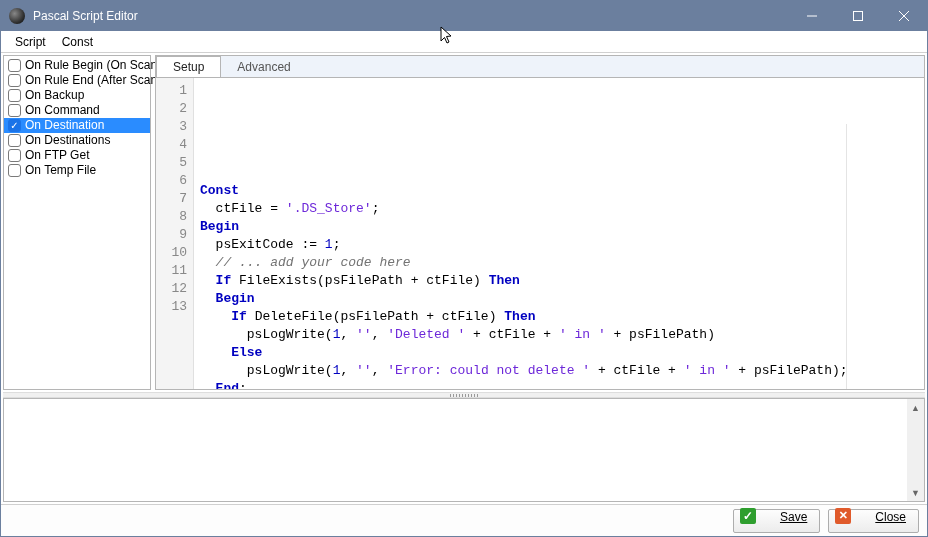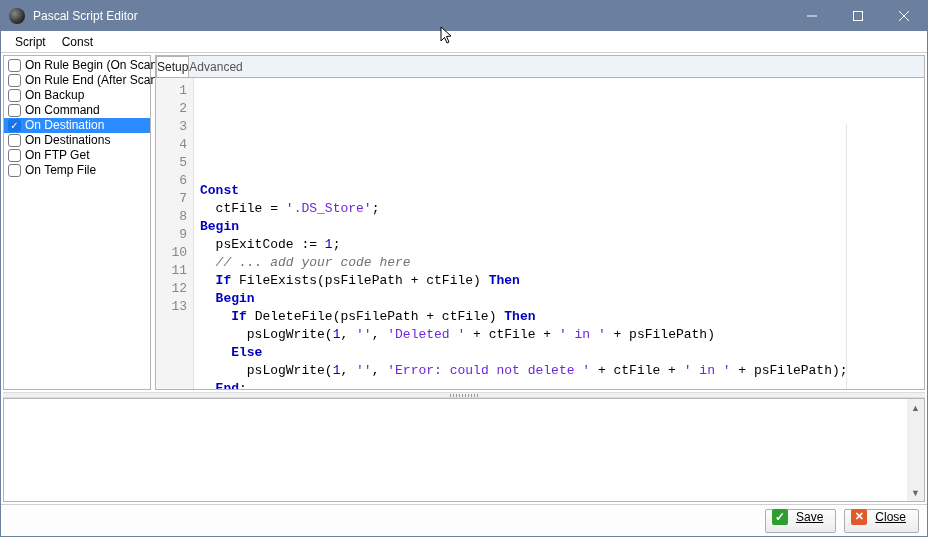--- a/index.html
+++ b/index.html
@@ -18,40 +18,40 @@
   .client { flex: 1; display: flex; padding: 2px; gap: 4px; min-height: 0; }
   .sidebar { width: 148px; background: #fff; border: 1px solid #b5b5b5; padding: 2px 0; }
   .check-row { display: flex; align-items: center; gap: 4px; padding: 0 4px; height: 15px; line-height: 15px; white-space: nowrap; }
   .check-row.selected { background: #2a8cff; color: #fff; }
   .cb { width: 13px; height: 13px; border: 1px solid #7a7a7a; border-radius: 3px; background: #fff; display: inline-flex; align-items: center; justify-content: center; flex: 0 0 auto; }
   .cb.checked { background: #1a73e8; border-color: #1a73e8; }
   .cb.checked::after { content: "✓"; color: #fff; font-size: 10px; line-height: 1; }
   .check-row .lbl { font-size: 12px; }
   .right { flex: 1; display: flex; flex-direction: column; min-width: 0; }
   .tabs { height: 22px; display: flex; align-items: flex-end; background: #eef3fa; border: 1px solid #b5b5b5; border-bottom: none; }
-  .tab { padding: 3px 0; font-size: 12px; color: #555; border-right: 1px solid transparent; cursor: default; }
+  .tab { padding: 3px 16px; font-size: 12px; color: #555; border-right: 1px solid transparent; cursor: default; }
   .tab.active { background: #fff; border: 1px solid #b5b5b5; border-bottom: 1px solid #fff; margin-bottom: -1px; color: #222; }
   .editor-wrap { flex: 1; border: 1px solid #b5b5b5; display: flex; min-height: 0; background: #fff; }
   .gutter { width: 38px; background: #f4f4f4; border-right: 1px solid #e0e0e0; text-align: right; padding: 4px 6px 4px 2px; color: #888; font-family: "Consolas","Courier New",monospace; font-size: 13px; line-height: 18px; }
   .code { flex: 1; padding: 4px 6px; font-family: "Consolas","Courier New",monospace; font-size: 13px; line-height: 18px; white-space: pre; overflow: hidden; position: relative; margin-top: 46px; }
   .code .margin-line { position: absolute; top: 0; bottom: 0; left: 652px; width: 1px; background: #e4e4e4; }
   .kw { color: #0000c0; font-weight: bold; }
   .str { color: #6d28d9; }
   .num { color: #0000c0; }
   .cmt { color: #737373; font-style: italic; }
   .id { color: #000; }
   .splitter { height: 6px; background: #f0f0f0; display: flex; align-items: center; justify-content: center; margin: 0 2px; border-top: 1px solid #ddd; border-bottom: 1px solid #ddd; }
   .splitter .grip { width: 28px; height: 3px; background: repeating-linear-gradient(90deg,#999 0 1px,transparent 1px 3px); }
   .output { height: 104px; margin: 0 2px 2px 2px; border: 1px solid #b5b5b5; background: #fff; position: relative; }
   .output .sb { position: absolute; right: 0; top: 0; bottom: 0; width: 17px; background: #f0f0f0; }
   .output .sb .up, .output .sb .dn { position: absolute; left: 0; width: 17px; height: 17px; display: flex; align-items: center; justify-content: center; color: #666; font-size: 9px; }
   .output .sb .up { top: 0; }
   .output .sb .dn { bottom: 0; }
   .footer { height: 32px; display: flex; align-items: center; justify-content: flex-end; padding: 0 8px; gap: 8px; border-top: 1px solid #d0d0d0; background: #fdfdfd; }
-  .btn { height: 24px; border: 1px solid #adadad; background: linear-gradient(#fdfdfd,#ececec); border-radius: 2px; padding: 0 12px 8px 6px; display: flex; align-items: center; gap: 8px; font-size: 12px; cursor: default; }
+  .btn { height: 24px; border: 1px solid #adadad; background: linear-gradient(#fdfdfd,#ececec); border-radius: 2px; padding: 0 12px 8px 6px; display: flex; align-items: flex-end; gap: 24px; font-size: 12px; cursor: default; }
   .btn .ic { width: 16px; height: 16px; border-radius: 2px; display: flex; align-items: center; justify-content: center; }
   .ic-save { background: #2e9e2e; }
   .ic-save::after { content: "✓"; color: #fff; font-size: 12px; font-weight: bold; }
   .ic-close { background: #e05a2b; }
   .ic-close::after { content: "✕"; color: #fff; font-size: 11px; font-weight: bold; }
   .u { text-decoration: underline; }
 </style>
 </head>
 <body>
 

